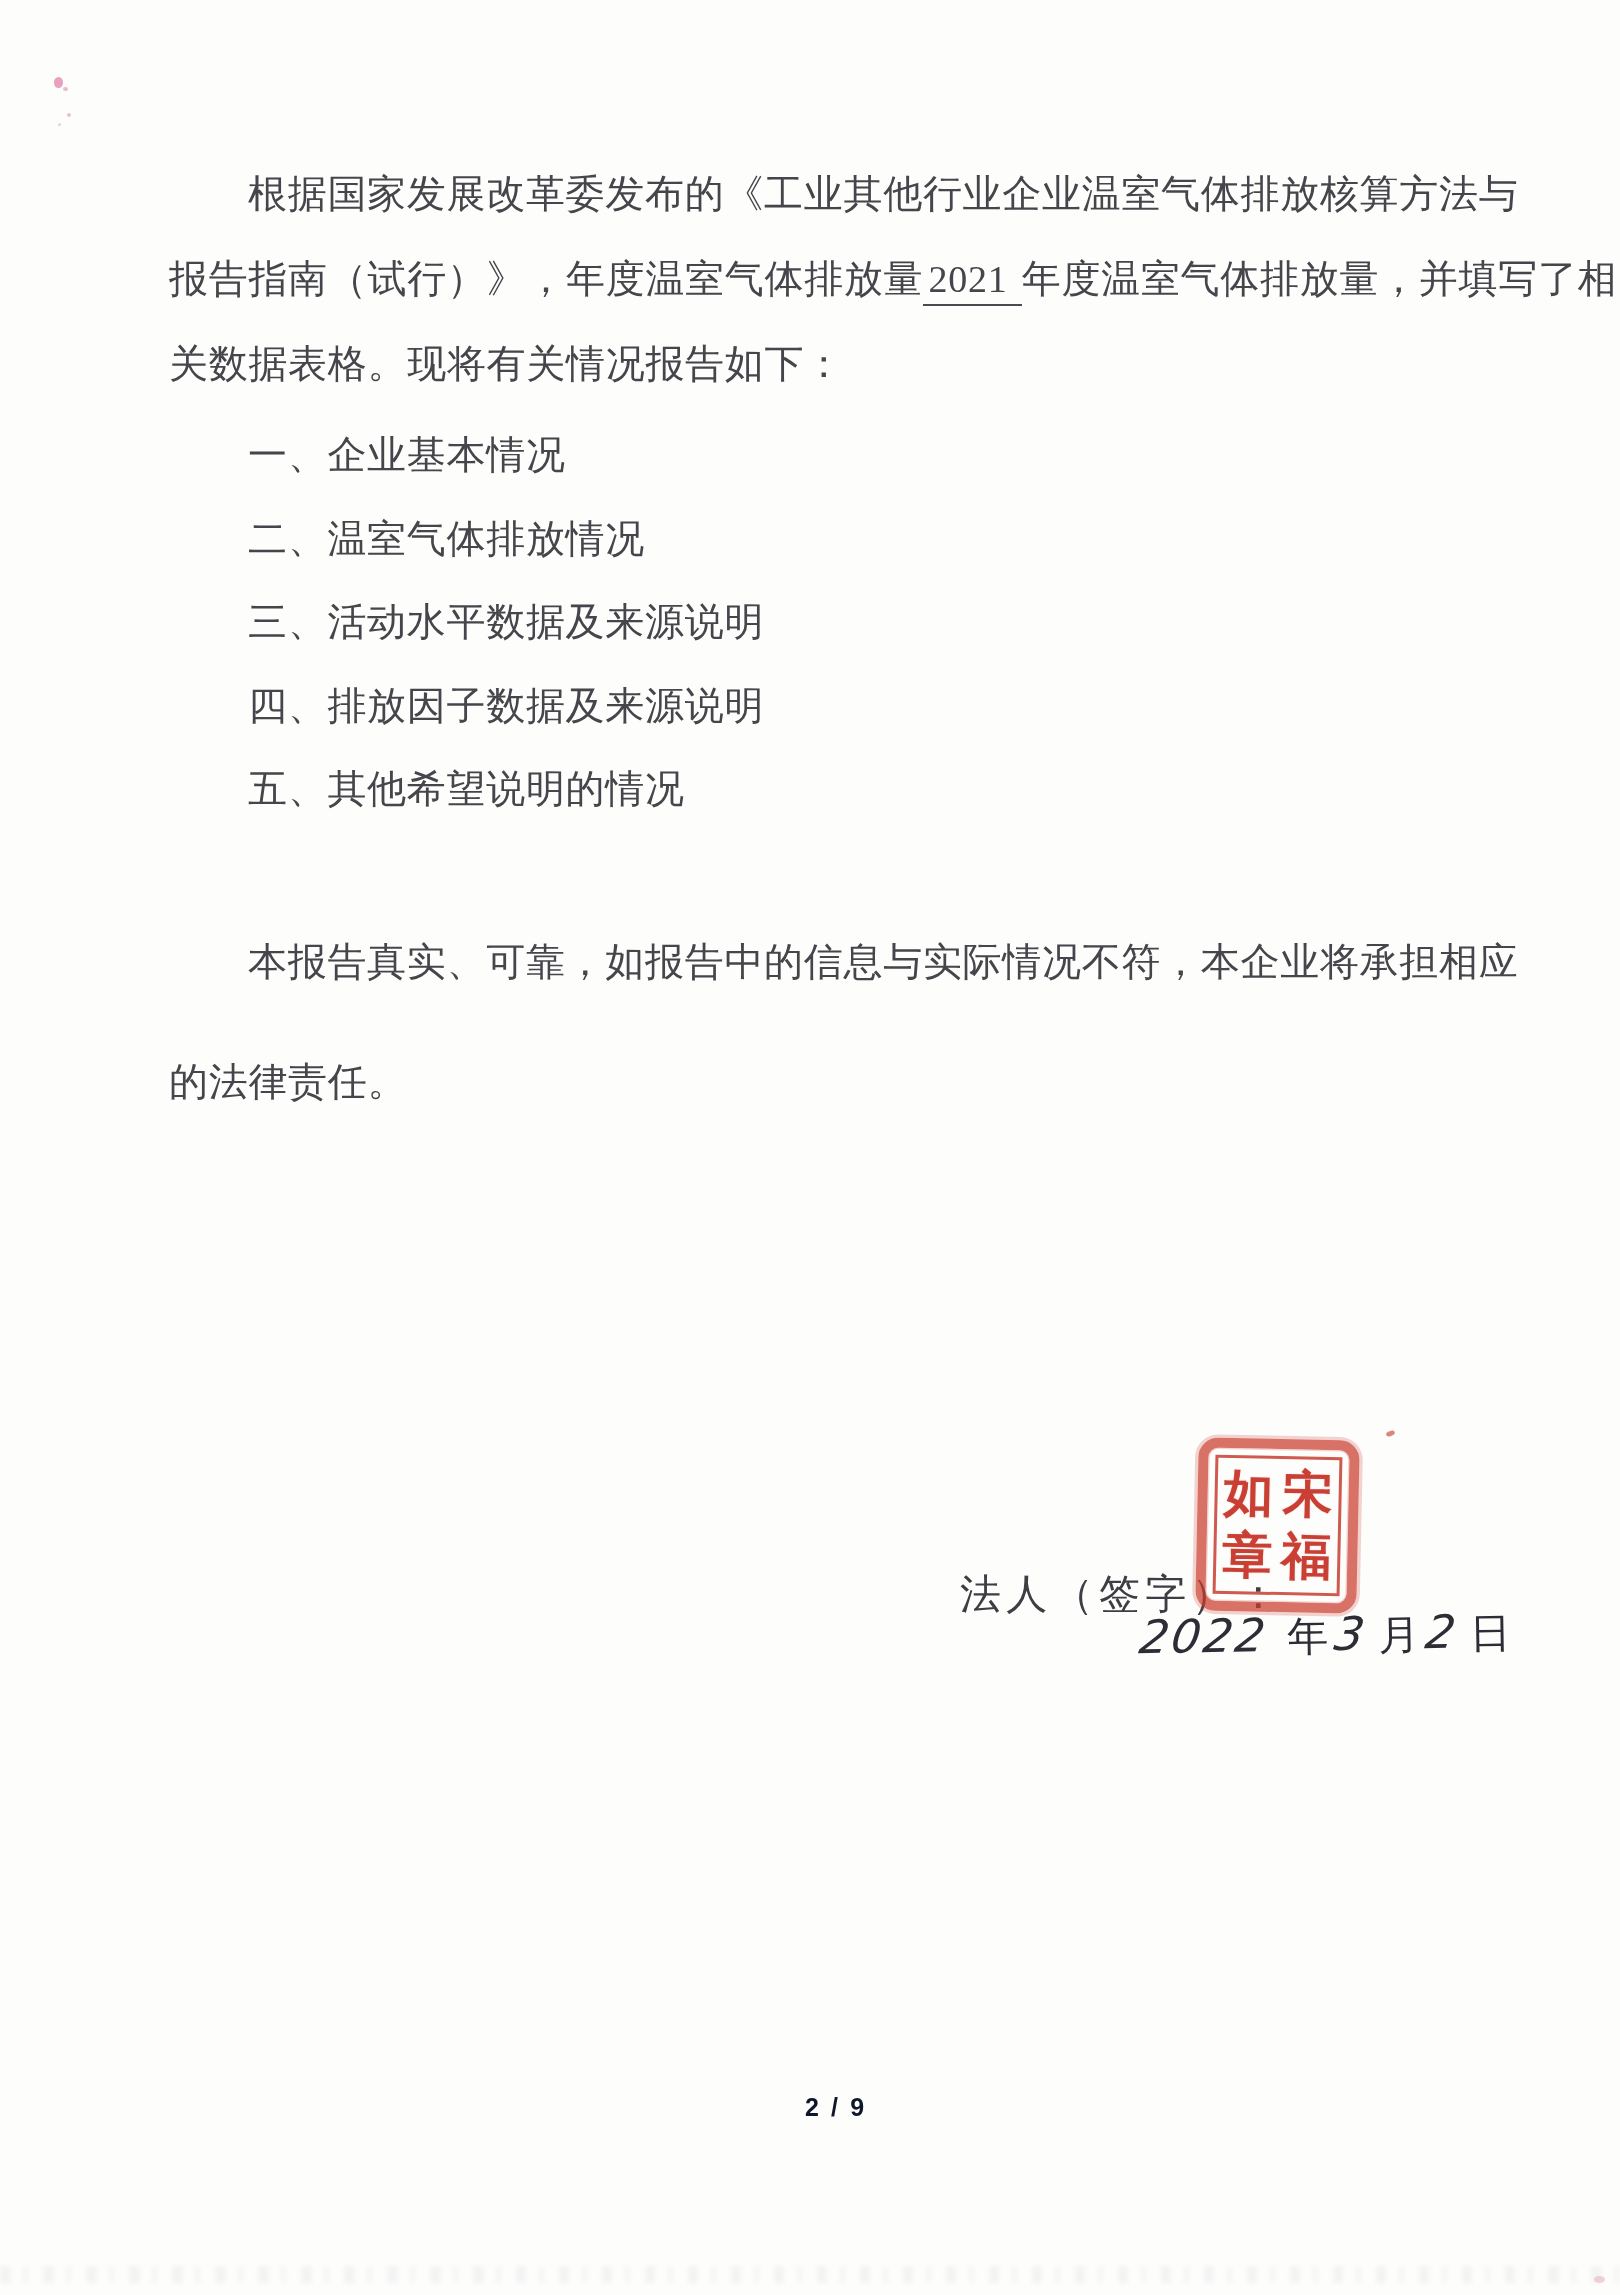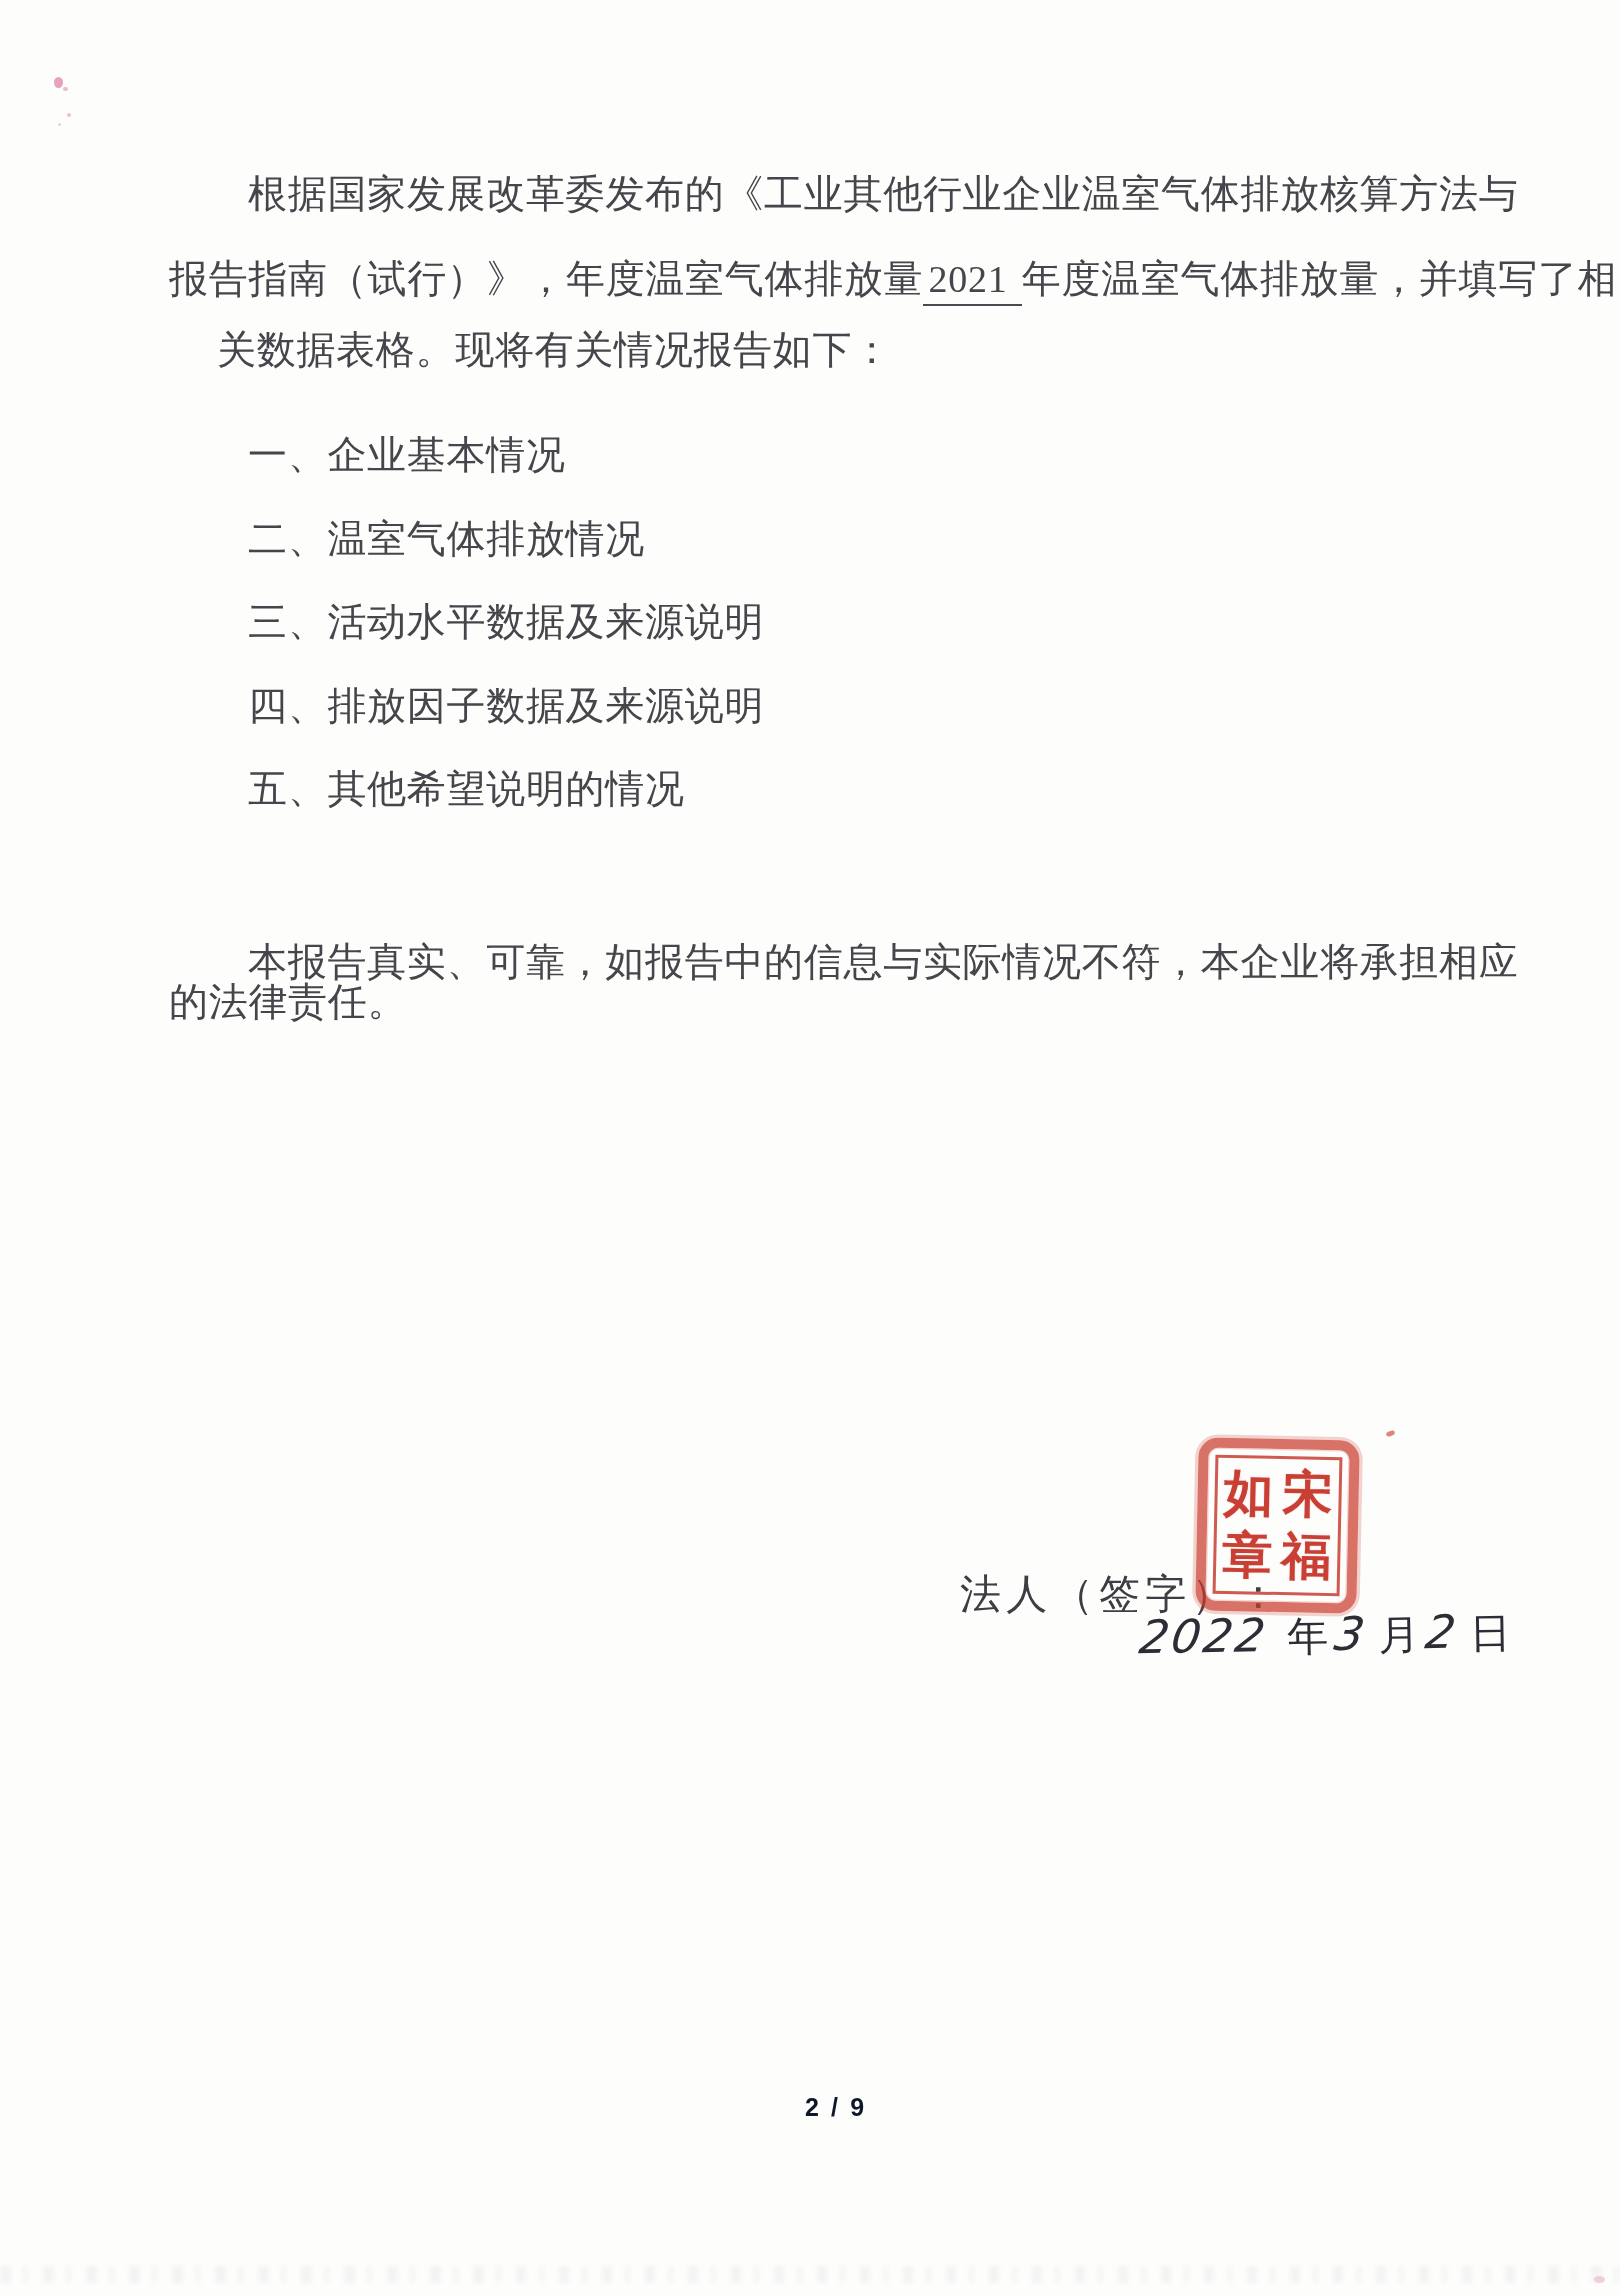--- a/index.html
+++ b/index.html
@@ -136,30 +136,30 @@
 
   <div class="speck s1"></div>
   <div class="speck s2"></div>
   <div class="speck s3"></div>
   <div class="speck s4"></div>
 
   <div class="doc-line indent" style="top:172px;">根据国家发展改革委发布的《工业其他行业企业温室气体排放核算方法与</div>
 
   <div class="doc-line" style="top:257px;"><span>报告指南（试行）》，年度温室气体排放量</span><span class="underlined-year">2021</span><span>年度温室气体排放量，并填写了相</span></div>
 
-  <div class="doc-line" style="top:328px;margin-left:48px;">关数据表格。现将有关情况报告如下：</div>
+  <div class="doc-line" style="top:342px;">关数据表格。现将有关情况报告如下：</div>
 
   <div class="doc-line indent" style="top:433px;">一、企业基本情况</div>
   <div class="doc-line indent" style="top:517px;">二、温室气体排放情况</div>
   <div class="doc-line indent" style="top:600px;">三、活动水平数据及来源说明</div>
   <div class="doc-line indent" style="top:767px;">五、其他希望说明的情况</div>
   <div class="doc-line indent" style="top:684px;">四、排放因子数据及来源说明</div>
 
   <div class="doc-line indent" style="top:940px;">本报告真实、可靠，如报告中的信息与实际情况不符，本企业将承担相应</div>
-  <div class="doc-line" style="top:980px;font-family:Liberation Serif, serif;">的法律责任。</div>
+  <div class="doc-line" style="top:1060px;font-family:Liberation Serif, serif;">的法律责任。</div>
 
   <div class="sig-label">法人（签字）：</div>
 
   <div class="seal">
     <div class="seal-outer"></div>
     <div class="seal-inner">
       <div class="seal-col">
         <span class="seal-char">如</span>
         <span class="seal-char">章</span>
       </div>

